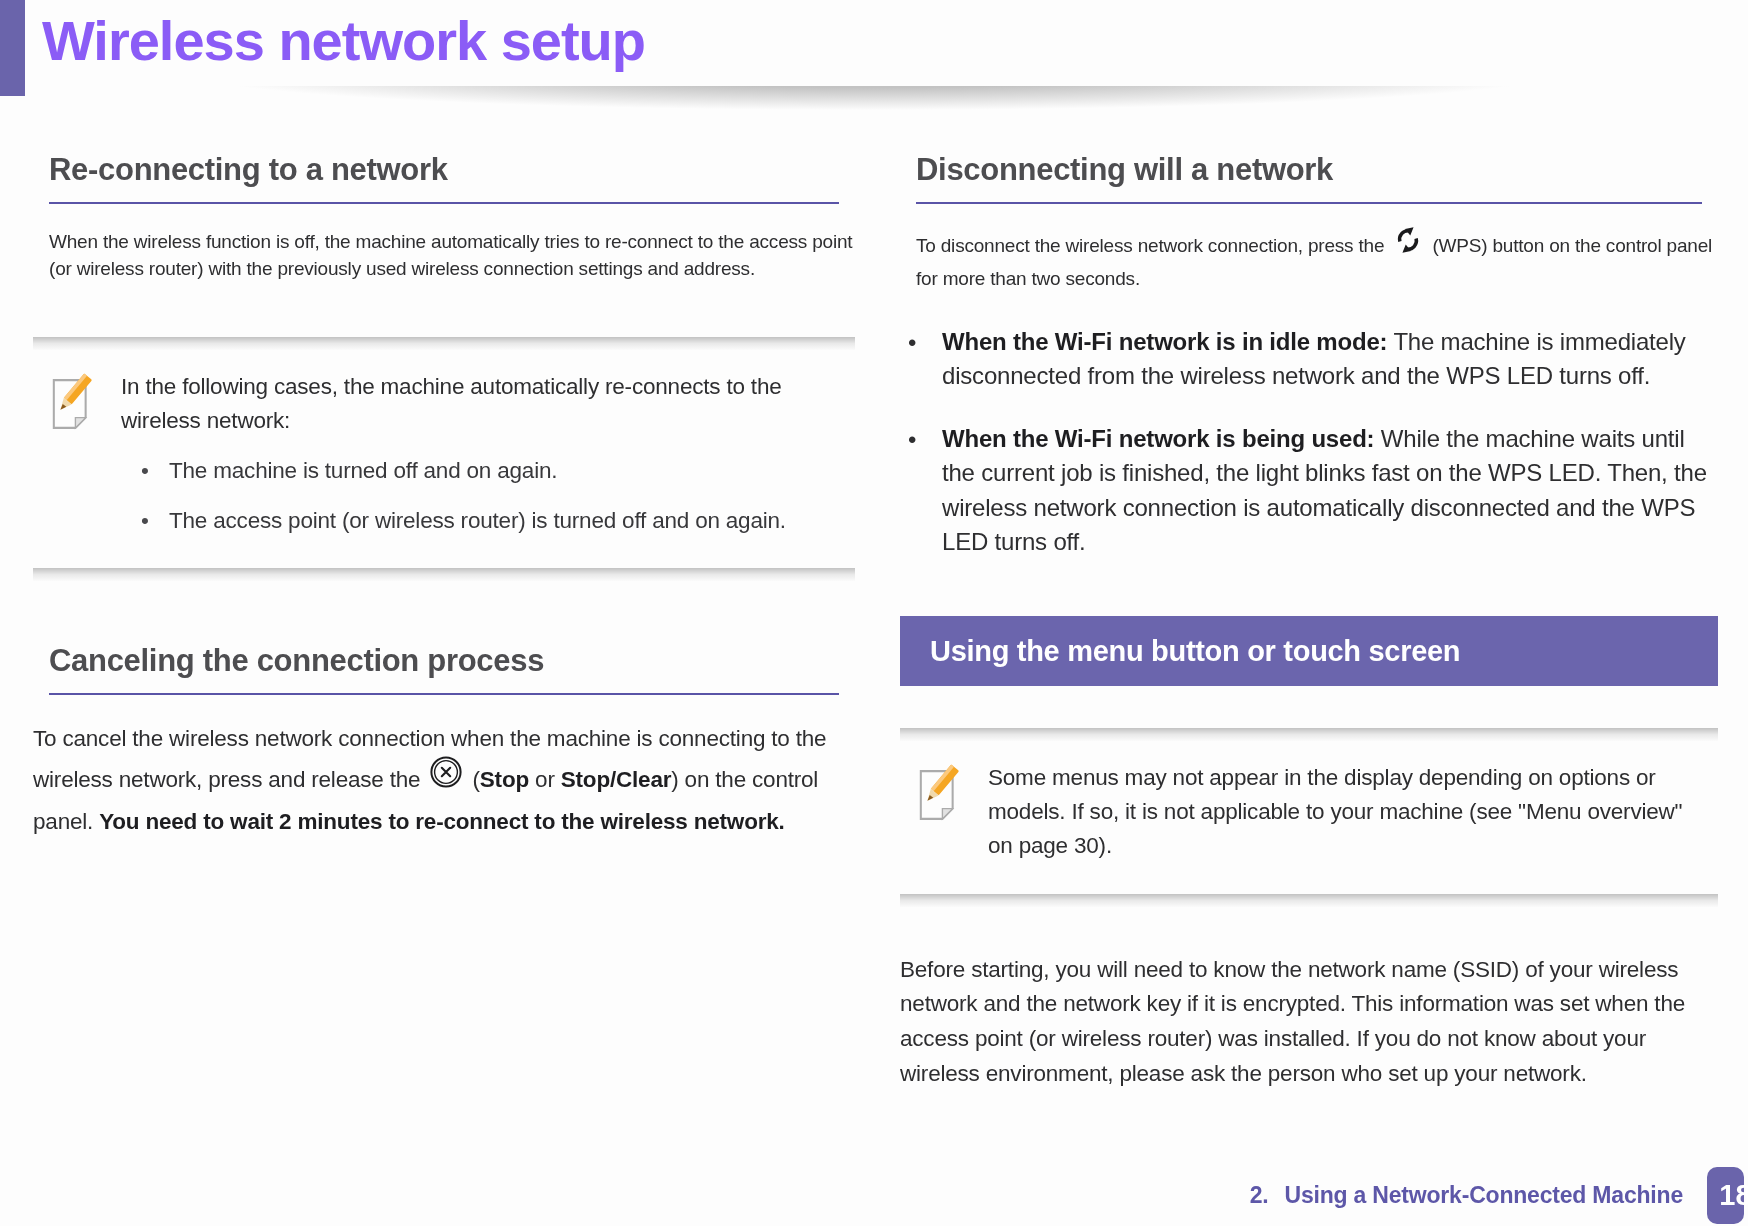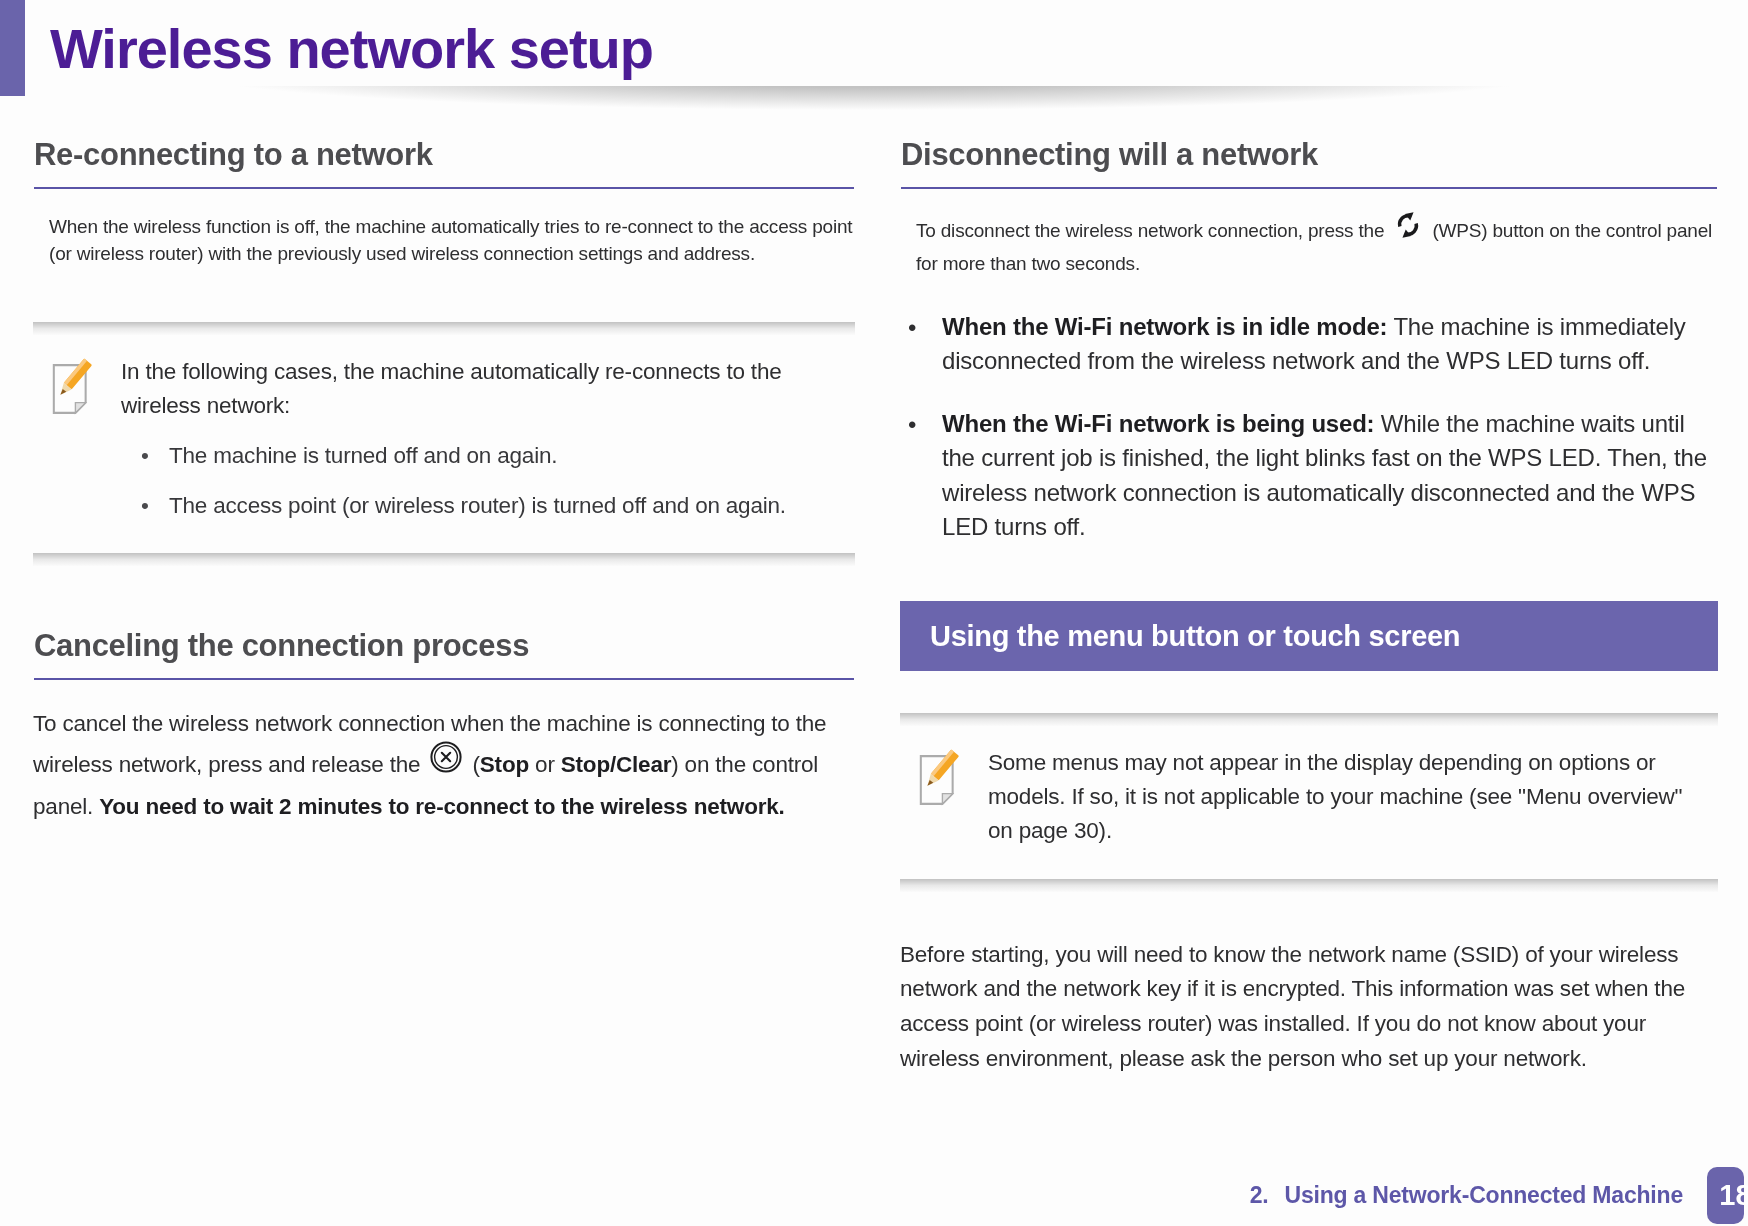--- a/index.html
+++ b/index.html
@@ -5,34 +5,34 @@
   * { box-sizing: border-box; }
   html,body { margin:0; padding:0; }
   body {
     width:1748px; height:1226px; position:relative; overflow:hidden;
     background:#fdfdfd; color:#2e2e30;
     font-family:"Liberation Sans", sans-serif;
   }
   
   .header-accent { position:absolute; left:0; top:0; width:25px; height:96px; background:#6A64AB; }
   .page-title {
-    position:absolute; left:38px; top:4px; margin:12px;
-    font-size:56px; font-weight:bold; color:#4c1d95; letter-spacing:-1px;
+    position:absolute; left:38px; top:4px; margin:4px;
+    font-size:56px; font-weight:bold; color:#8b5cf6; letter-spacing:-1px;
   }
   .header-ribbon {
     position:absolute; left:0; top:86px; width:1748px; height:34px;
     background:radial-gradient(ellipse 53% 150% at 50% -40%, #c3c3c3 30%, rgba(253,253,253,0) 74%);
   }
   
   .col { position:absolute; top:136px; }
   .col-left  { left:33px;  width:822px; }
   .col-right { left:900px; width:818px; }
 
   .section-heading {
-    margin:1px; font-size:31px; font-weight:bold; color:#4d4d50;
+    margin:16px; font-size:31px; font-weight:bold; color:#4d4d50;
     letter-spacing:-0.3px; padding-bottom:14px; border-bottom:2px solid #5a54a7;
   }
   .body-para { margin:24px 0 0 16px; font-size:19px; line-height:1.44; letter-spacing:-0.2px; }
   .b { font-weight:bold; color:#1e1e21; }
 
   
   .note { margin-top:54px; }
   .note-band { height:13px; background:linear-gradient(to bottom, #c2c2c2 0%, #e9e9e9 50%, #fbfbfb 100%); }
   .note-inner { display:flex; gap:24px; padding:20px 6px 30px 14px; }
   .note-icon-wrap { flex:0 0 auto; margin-top:2px; }

